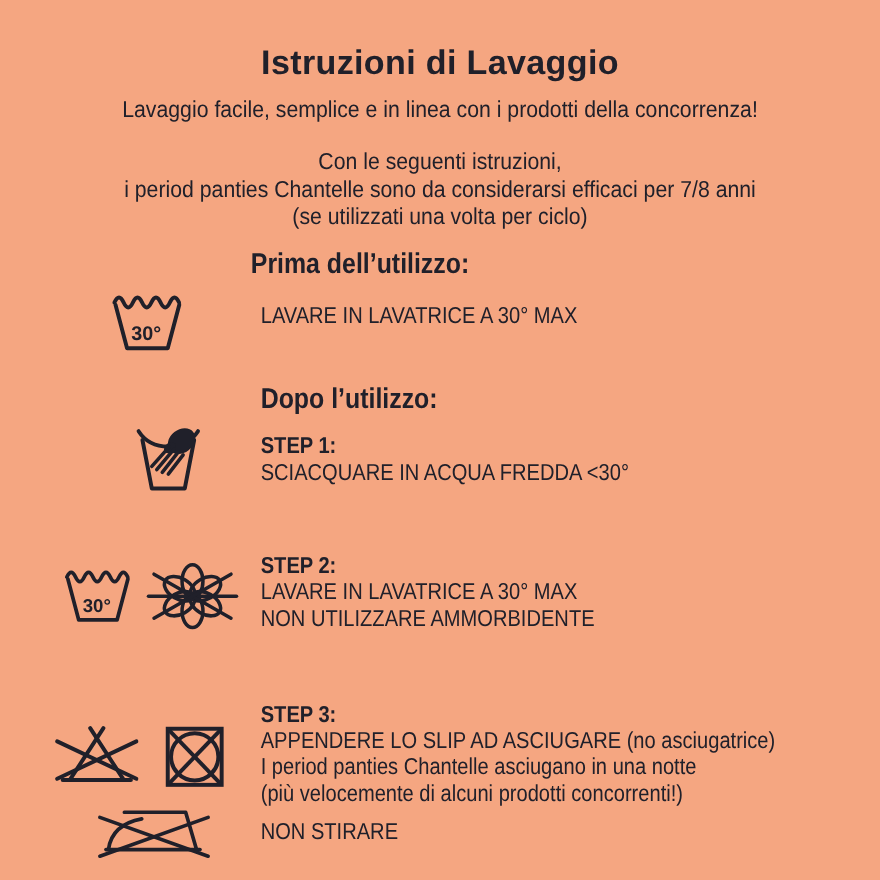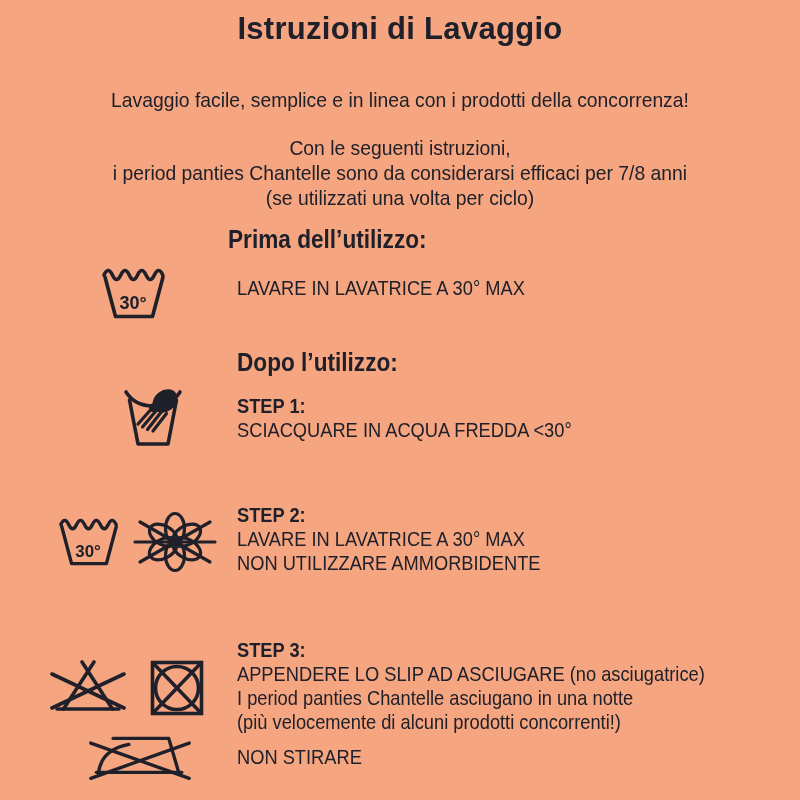--- a/index.html
+++ b/index.html
@@ -4,21 +4,21 @@
 <style>
   html,body{margin:0;padding:0;background:#ffffff;}
   .canvas{
     position:relative;width:800px;height:800px;overflow:hidden;
     background:var(--bg,#F5A681);
     color:var(--ink,#20202A);
     font-family:"Liberation Sans",sans-serif;
   }
   .abs{position:absolute;}
   .center{left:0;width:800px;text-align:center;}
-  .title{font-size:31px;font-weight:bold;letter-spacing:.3px;}
+  .title{font-size:31px;font-weight:bold;letter-spacing:.3px;margin-top:28px;}
   .body-text{font-size:21px;line-height:25px;transform:scaleX(.92);}
   .heading{font-size:26px;font-weight:bold;transform:scaleX(.87);transform-origin:0 0;white-space:nowrap;}
   .step{font-size:21px;line-height:24px;transform:scaleX(.87);transform-origin:0 0;white-space:nowrap;}
   .bold{font-weight:bold;}
   svg{display:block;}
   .stroke{fill:none;stroke:var(--ink,#20202A);stroke-width:3.6;stroke-linecap:round;stroke-linejoin:round;}
   .stroke-sq{fill:none;stroke:var(--ink,#20202A);stroke-width:3.6;stroke-linecap:butt;stroke-linejoin:miter;}
   .fill{fill:var(--ink,#20202A);stroke:none;}
   .svg-temp{font-family:"Liberation Sans",sans-serif;font-weight:bold;font-size:18px;fill:var(--ink,#20202A);}
 </style>

